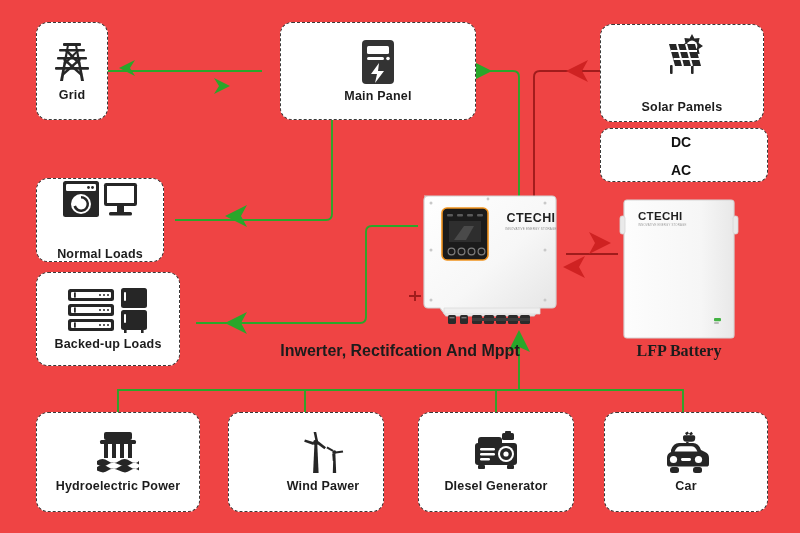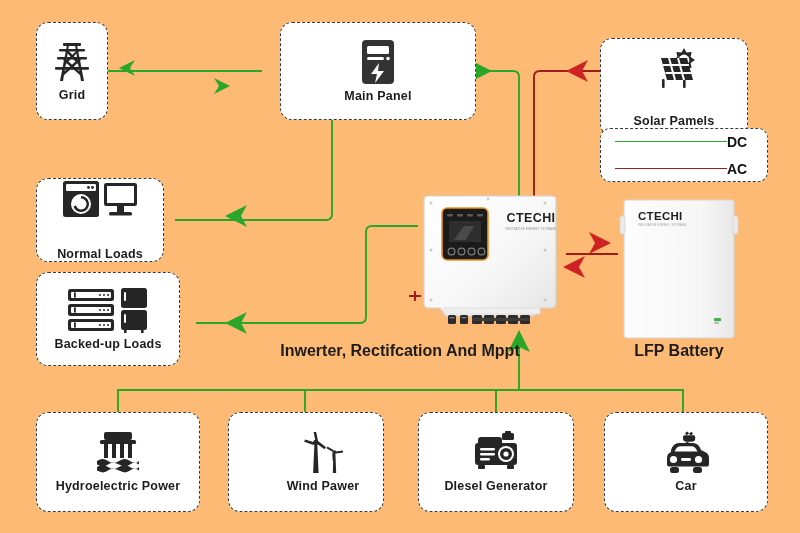--- a/index.html
+++ b/index.html
@@ -4,21 +4,21 @@
 <style>
   html,body{margin:0;padding:0;background:#ffffff;}
   body{
     font-family:"Liberation Sans", sans-serif;
     -webkit-font-smoothing:antialiased;
   }
   #stage{
     position:relative;
     width:800px;
     height:533px;
-    background:#fdba74;
+    background:#ef4444;
     overflow:hidden;
   }
   
   .node{
     position:absolute;
     box-sizing:border-box;
     border:1.6px dashed #3a3a3a;
     border-radius:12px;
     background:#ffffff;
     display:flex;
@@ -47,21 +47,21 @@
     box-sizing:border-box;
     border:1.6px dashed #3a3a3a;
     border-radius:10px;
     background:#fff;
     display:flex;
     flex-direction:column;
     justify-content:center;
     gap:11px;
     padding:0 14px;
   }
-  .leg-row{display:flex;align-items:center;}
+  .leg-row{display:flex;align-items:center;flex-direction:column;}
   .leg-line{flex:1;height:0;border-top:1.8px solid #2aa62a;}
   .leg-line.ac{border-top-color:#a01c1c;}
   .leg-lbl{font-size:14px;font-weight:bold;color:#111;width:26px;}
   
   .caption{
     position:absolute;
     font-size:16px;
     font-weight:bold;
     color:#1c1c1c;
     white-space:nowrap;
@@ -142,21 +142,21 @@
         <rect x="3" y="1" width="32" height="44" rx="4" fill="#333333"></rect>
         <rect x="8" y="7" width="22" height="8" rx="1.5" fill="#ffffff"></rect>
         <rect x="8" y="18" width="17" height="3" rx="1.5" fill="#ffffff"></rect>
         <circle cx="29" cy="19.5" r="1.8" fill="#ffffff"></circle>
         <path d="M20 24 L12 35 h6 l-2 9 l9 -12 h-6 z" fill="#ffffff"></path>
       </svg>
     </span>
     <span class="lbl">Main Panel</span>
   </div>
 
-  <div class="node" id="n-solar" style="left:600px;top:38px;width:148px;height:98px;gap:24px;">
+  <div class="node" id="n-solar" style="left:600px;top:24px;width:164px;height:98px;gap:24px;">
     <span class="ico">
       <svg width="50" height="44" viewBox="0 0 50 44">
         <g fill="#262626">
           <path d="M35 2 l2.4 4.6 L42.6 6 l-1 5.1 4.4 2.9 -4.4 2.9 1 5.1 -5.2-.6 L35 26 l-2.4-4.6 -5.2 .6 1-5.1 -4.4-2.9 4.4-2.9 -1-5.1 5.2 .6z"></path>
           <circle cx="35" cy="14" r="5.4" fill="#ffffff"></circle>
           <path d="M12 12 h26 l6 22 h-26 z"></path>
           <rect x="13" y="33" width="2.6" height="9" rx="1"></rect>
           <rect x="34" y="33" width="2.6" height="9" rx="1"></rect>
           <g stroke="#ffffff" stroke-width="2">
             <path d="M20 12 l6 22 M29 12 l6 22"></path>
@@ -305,21 +305,21 @@
       </defs>
       <rect x="6" y="2" width="110" height="138" rx="3" fill="url(#batg)" stroke="#d6d6d6" stroke-width="1.2"></rect>
       <rect x="2" y="18" width="5" height="18" rx="2.2" fill="#eaeaea" stroke="#d6d6d6" stroke-width=".8"></rect>
       <rect x="115" y="18" width="5" height="18" rx="2.2" fill="#eaeaea" stroke="#d6d6d6" stroke-width=".8"></rect>
       <text x="20" y="22" font-family="Liberation Sans, sans-serif" font-size="11.5" font-weight="bold" fill="#1f1f1f" letter-spacing="0.3">CTECHI</text>
       <text x="20" y="28" font-family="Liberation Sans, sans-serif" font-size="2.8" fill="#9a9a9a" letter-spacing="0.2">INNOVATIVE ENERGY STORAGE</text>
       <rect x="96" y="120" width="7" height="3.2" rx="1" fill="#43b243"></rect>
       <rect x="96" y="124" width="5" height="2" rx="1" fill="#b9b9b9"></rect>
     </svg>
   </div>
-  <div class="caption" style="left:618px;top:342px;width:122px;text-align:center;">LFP Battery</div>
+  <div class="caption" style="left:618px;top:342px;width:122px;text-align:center;font-family:Liberation Serif, serif;">LFP Battery</div>
 
   <div class="node" id="n-hydro" style="left:36px;top:412px;width:164px;height:100px;">
     <span class="ico">
       <svg width="46" height="44" viewBox="0 0 46 44">
         <g fill="#262626">
           <rect x="9" y="1" width="28" height="8" rx="2"></rect>
           <rect x="5" y="9" width="36" height="4" rx="1.5"></rect>
           <rect x="9" y="13" width="4" height="14"></rect>
           <rect x="17" y="13" width="4" height="14"></rect>
           <rect x="25" y="13" width="4" height="14"></rect>

